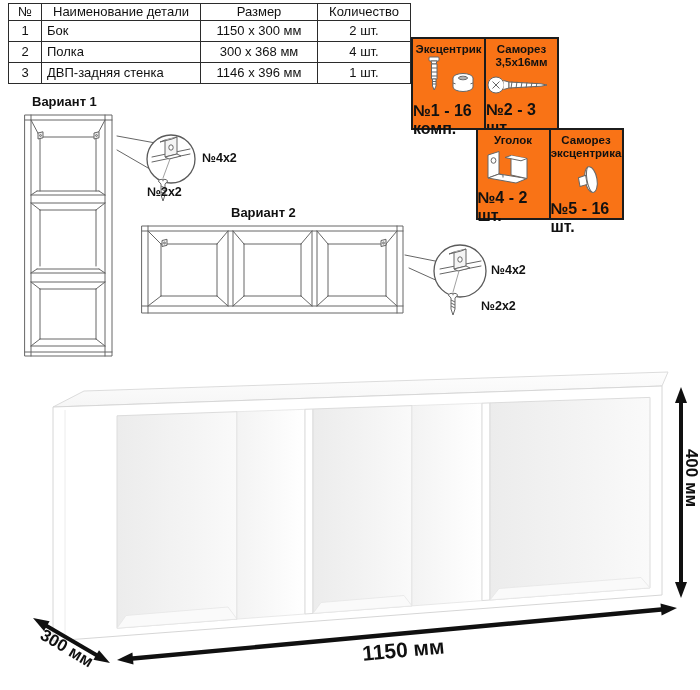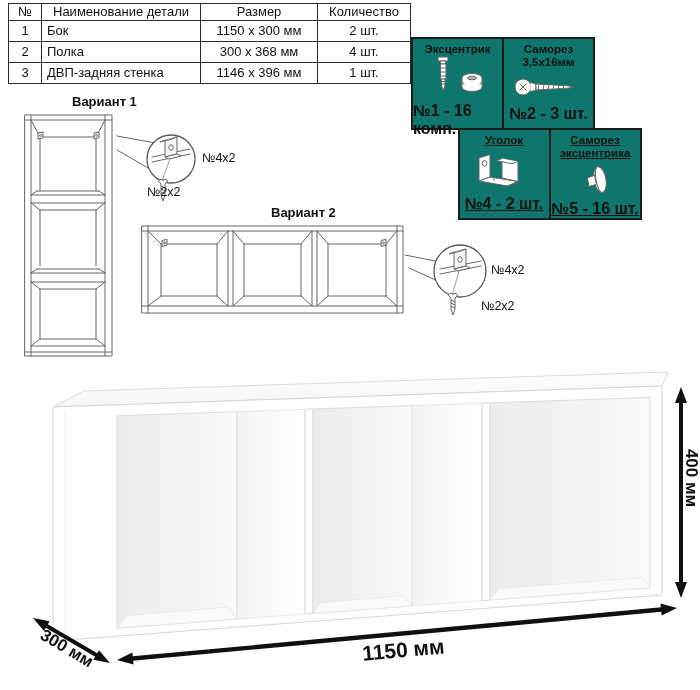--- a/index.html
+++ b/index.html
@@ -14,33 +14,33 @@
   .parts td{height:20px;line-height:20px;}
   .c-num{width:22px;text-align:center;}
   .c-name{width:148px;text-align:left;}
   .c-size{width:106px;text-align:center;margin-left:35px;}
   .c-qty{width:82px;text-align:center;}
 
   
   .hw{position:absolute;left:411px;top:37px;width:277px;}
   .hw-row{display:flex;justify-content:flex-start;}
   .hw-row.second{justify-content:center;margin-top:-2px;}
-  .hw-cell{box-sizing:border-box;border:2px solid #1c1c1c;background:#0f766e;width:93px;
+  .hw-cell{box-sizing:border-box;border:2px solid #1c1c1c;background:#f97316;width:75px;
            display:flex;flex-direction:column;align-items:center;}
   .hw-row.first .hw-cell{height:93px;}
-  .hw-row.second .hw-cell{height:92px;text-decoration:underline;}
+  .hw-row.second .hw-cell{height:92px;}
   .hw-cell + .hw-cell{margin-left:-2px;}
   .hw-name{font-weight:bold;font-size:11.5px;line-height:13px;text-align:center;
            margin-top:4px;}
   .hw-icon-wrap{flex:1;display:flex;align-items:center;justify-content:center;}
   .hw-count{font-weight:bold;font-size:16px;margin:0 0 5px;}
 
   
-  .v-title{position:absolute;font-weight:bold;font-size:13px;white-space:nowrap;margin-left:40px;}
-  .callout-label{position:absolute;font-weight:normal;font-size:12.5px;white-space:nowrap;padding-left:20px;}
+  .v-title{position:absolute;font-weight:bold;font-size:13px;white-space:nowrap;}
+  .callout-label{position:absolute;font-weight:bold;font-size:12.5px;white-space:nowrap;padding-left:20px;}
   svg{position:absolute;overflow:visible;}
   .lineart{stroke:#666;stroke-width:1;fill:none;stroke-linejoin:round;stroke-linecap:round;}
   .lineart-f{stroke:#666;stroke-width:1;fill:#fff;stroke-linejoin:round;}
   .dim-text{font-family:"Liberation Sans",sans-serif;font-weight:bold;fill:#101010;}
 </style>
 </head>
 <body>
 
 <div class="canvas">
 

